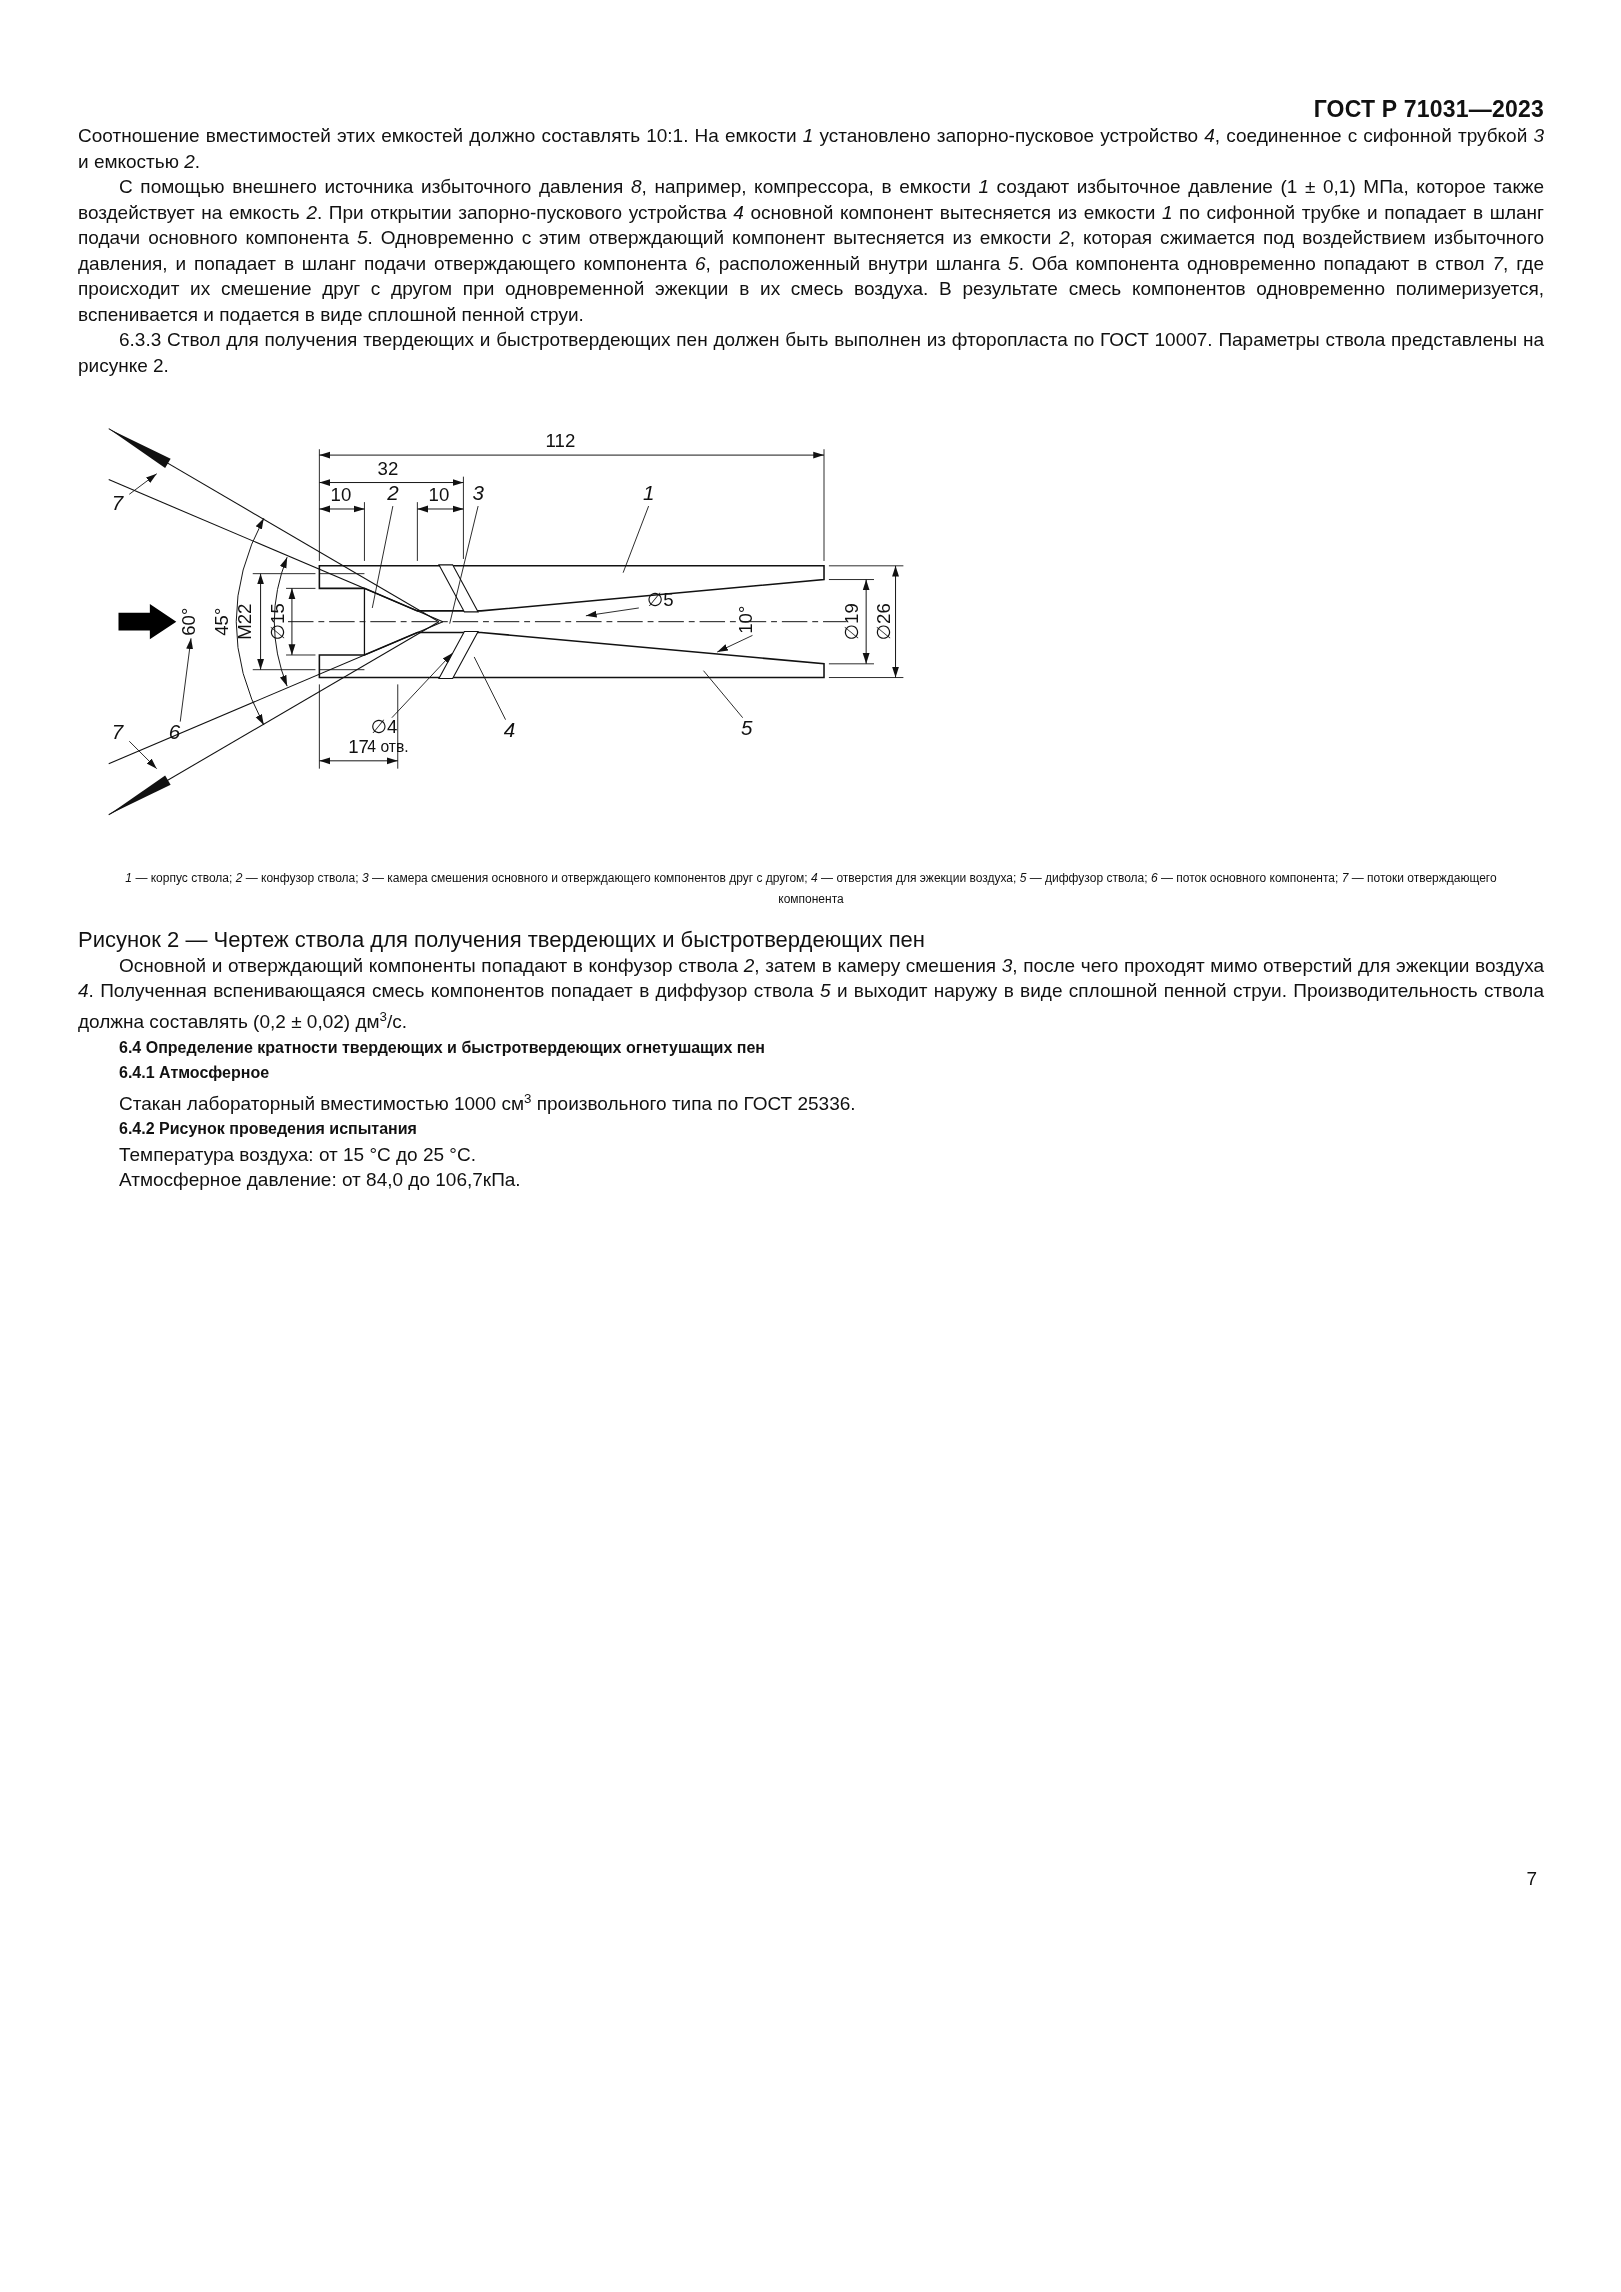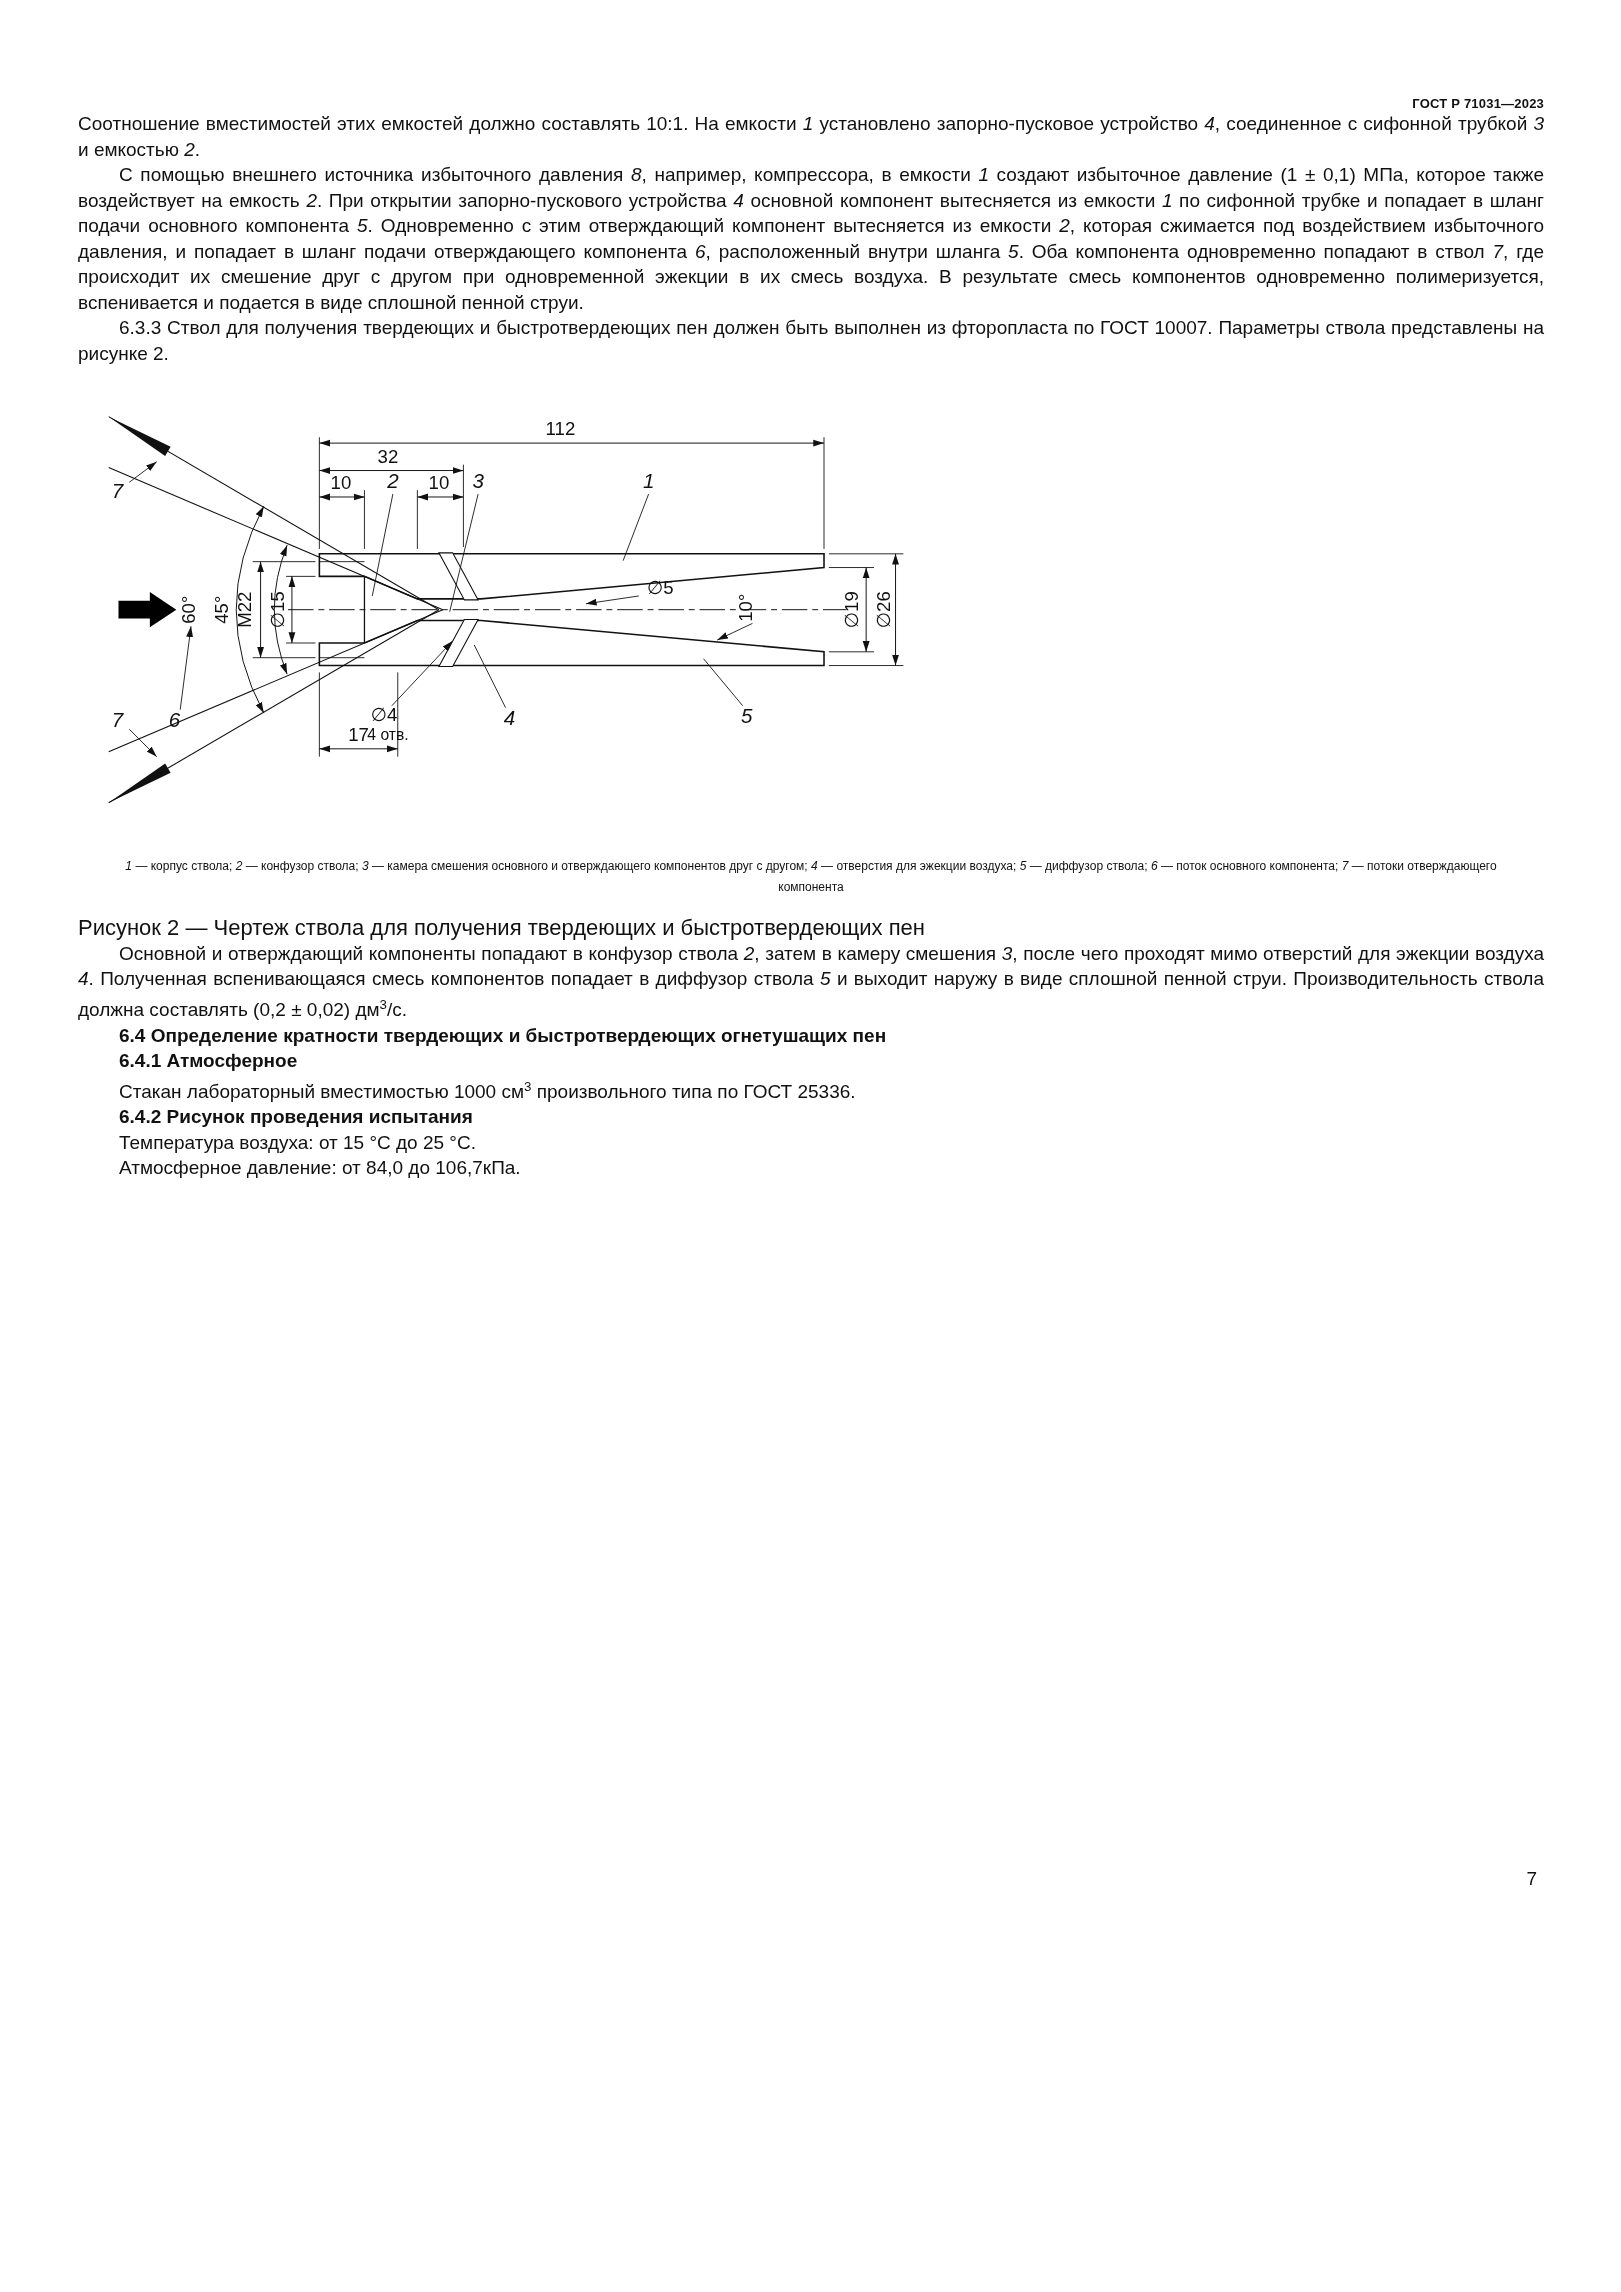--- a/index.html
+++ b/index.html
@@ -1,29 +1,29 @@
 <!DOCTYPE html>
 <html><head>
 <meta charset="utf-8">
 <style>
   html,body{margin:0;padding:0;}
   body{width:1621px;height:2293px;background:#ffffff;position:relative;
        font-family:"Liberation Sans",sans-serif;color:#111;}
   .content{position:absolute;left:78px;top:0;width:1466px;}
-  .doc-header{margin-top:96px;text-align:right;font-weight:bold;font-size:13px;letter-spacing:0.2px;}
+  .doc-header{margin-top:96px;text-align:right;font-weight:bold;font-size:23px;letter-spacing:0.2px;}
   p.body{font-size:19px;line-height:25.5px;text-align:justify;margin:0;}
   p.indent{text-indent:41px;}
   .mt-first{margin-top:25.5px;}
   .figure-wrap{margin-top:17.6px;}
   svg.draw{display:block;margin-left:15.7px;}
   .legend{font-size:12px;line-height:20.6px;text-align:center;margin:3.9px auto 0;width:1402px;}
   .legend i{font-style:italic;}
   .caption{font-size:22px;text-align:left;margin:17px 0 0;}
   .after-fig{margin-top:27.4px;}
-  h3.sec{font-size:19px;line-height:25.5px;font-weight:bold;margin:0;text-indent:41px;}
+  h3.sec{font-size:16px;line-height:25.5px;font-weight:bold;margin:0;text-indent:41px;}
   .h-64{margin-top:21.6px;}
   .h-641{margin-top:13.7px;}
   .h-642{margin-top:0;}
   .pagenum{position:absolute;right:84px;top:1868px;font-size:19px;}
   sup{font-size:70%;}
   
   .ln{stroke:#111;fill:none;}
   .thick{stroke-width:1.6;}
   .thin{stroke-width:0.9;}
   .dim{stroke-width:1;}

